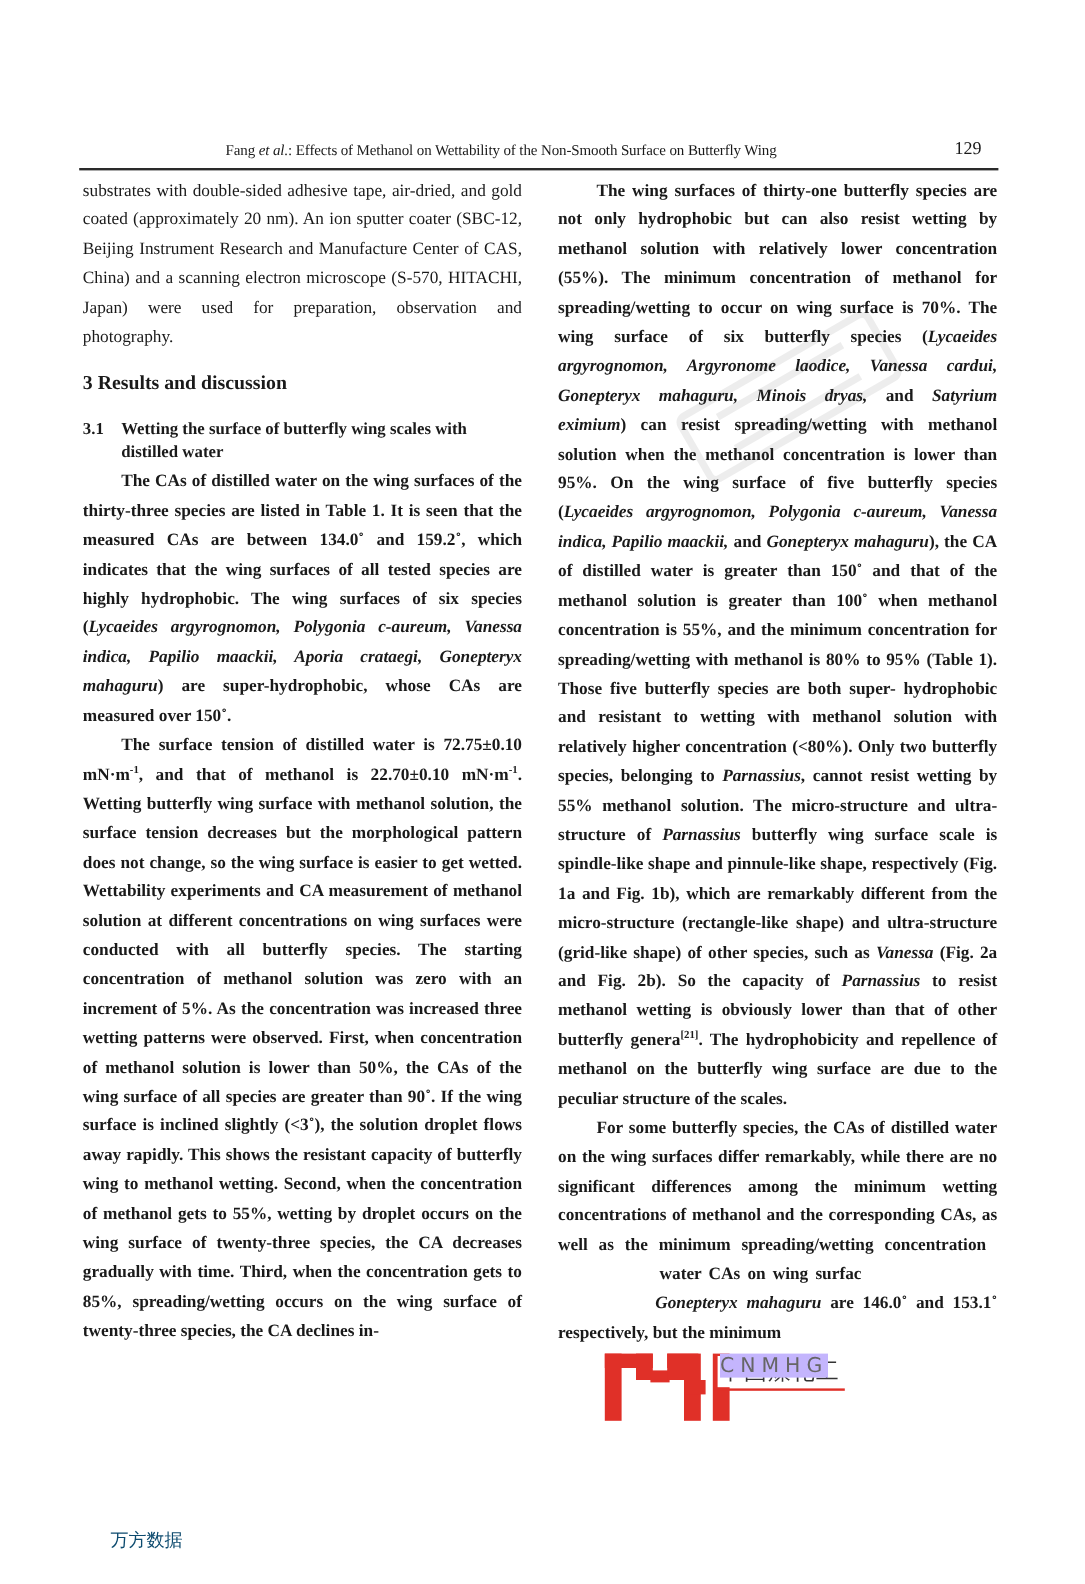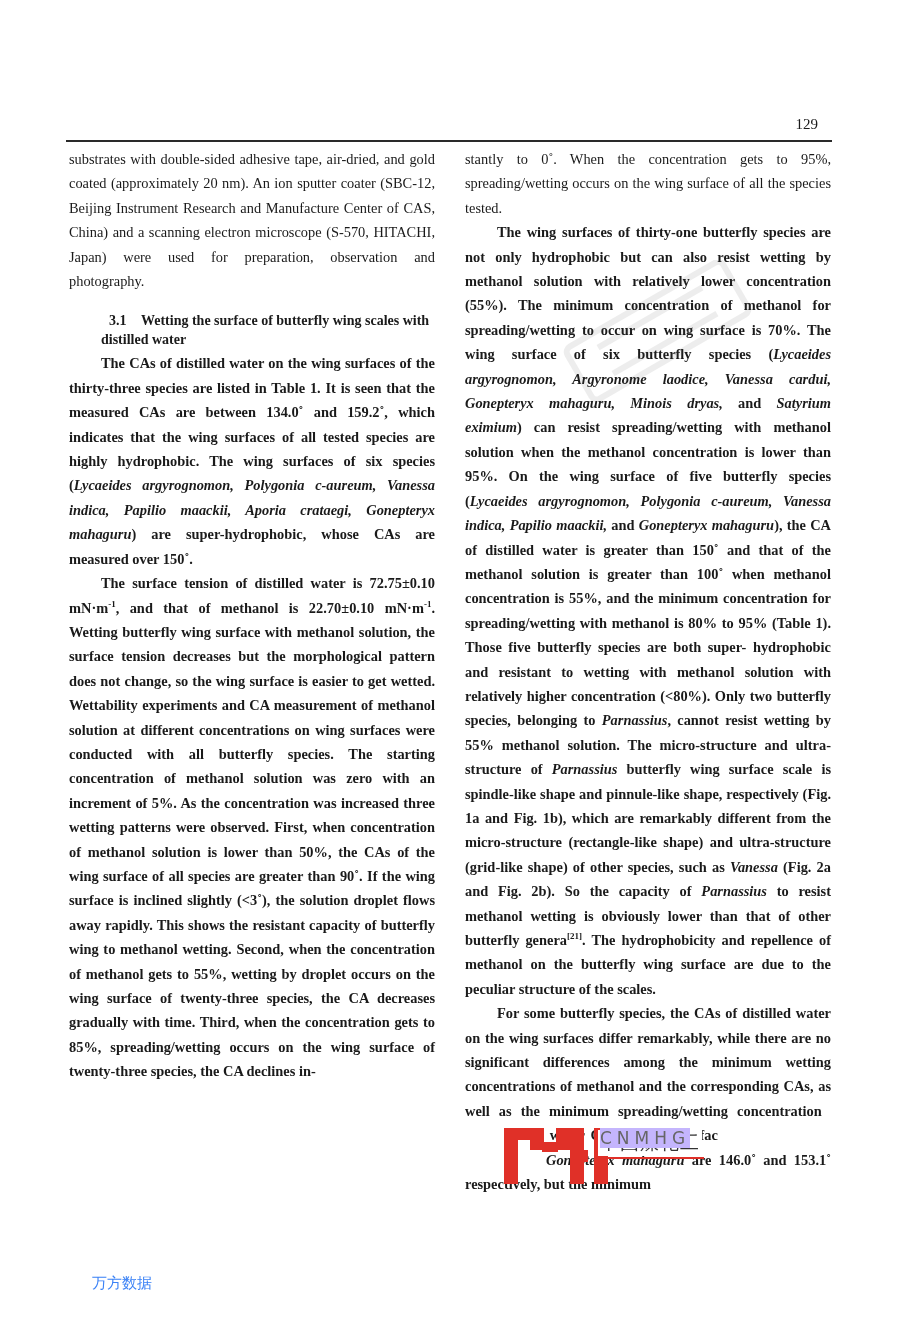--- a/index.html
+++ b/index.html
@@ -10,51 +10,52 @@
   .page-number { position: absolute; right: 0px; top: 0px; font-size: 15px; }
   .header-rule { position: absolute; left: 66px; top: 140px; width: 766px; height: 2px; background: #2a2a2a; }
 
   .col { position: absolute; top: 147px; width: 366px; font-size: 14.4px; line-height: 24.4px; text-align: justify; }
   .col-left { left: 69px; }
   .col-right { left: 465px; }
   .col p { margin: 0; }
   .indent { text-indent: 32px; font-weight: bold; }
   .h-section { font-weight: bold; font-size: 16.5px; margin: 14px 0 10px 0 !important; line-height: 24px; }
   .h-sub { font-weight: bold; font-size: 14px; line-height: 19px; margin: 18px 0 2px 0 !important; text-align: left; padding-left: 32px; text-indent: -32px; }
-  .h-sub .num { display: inline-block; width: 32px; text-indent: 0; margin-left: 40px; }
+  .h-sub .num { display: inline-block; width: 32px; text-indent: 0; }
   i { font-style: italic; }
   sup { font-size: 9px; line-height: 0; }
 
   .watermark-cn { position: absolute; left: 500px; top: 260px; width: 320px; height: 150px; opacity: 0.10; pointer-events: none; }
 
   .logo { position: absolute; left: 504px; top: 1128px; width: 150px; height: 60px; }
   .logo .bar { position: absolute; background: #e03028; }
   .logo-cn { position: absolute; left: 598px; top: 1130px; font-family: "DejaVu Sans", sans-serif; font-size: 19px; color: #333; background: #fff; padding: 0 2px; letter-spacing: 1px; text-align: center; }
   .logo-line { position: absolute; left: 600px; top: 1157px; width: 104px; height: 2px; background: #e03028; }
   .logo-en { position: absolute; left: 600px; top: 1128px; font-family: "DejaVu Sans", sans-serif; font-size: 17px; color: #666; letter-spacing: 5px; background: #c4b5fd; }
 
-  .footer-mark { position: absolute; left: 92px; top: 1274px; font-family: "DejaVu Sans", sans-serif; font-size: 15px; color: #3b82f6; }
+  .footer-mark { position: absolute; left: 92px; top: 1274px; font-family: "DejaVu Sans", sans-serif; font-size: 15px; color: #0c4a6e; }
 </style>
 </head>
 <body>
 
 <div class="header">
+  <span class="running-title"><span>Fang </span><i>et al.</i><span>: Effects of Methanol on Wettability of the Non-Smooth Surface on Butterfly Wing</span></span>
   <span class="page-number">129</span>
 </div>
 <div class="header-rule"></div>
 
 <div class="col col-left">
   <p>substrates with double-sided adhesive tape, air-dried, and gold coated (approximately 20 nm). An ion sputter coater (SBC-12, Beijing Instrument Research and Manufacture Center of CAS, China) and a scanning electron microscope (S-570, HITACHI, Japan) were used for preparation, observation and photography.</p>
+  <p class="h-section">3  Results and discussion</p>
   <p class="h-sub"><span class="num">3.1</span><span>Wetting the surface of butterfly wing scales with distilled water</span></p>
   <p class="indent"><span>The CAs of distilled water on the wing surfaces of the thirty-three species are listed in Table 1. It is seen that the measured CAs are between 134.0˚ and 159.2˚, which indicates that the wing surfaces of all tested species are highly hydrophobic. The wing surfaces of six species (</span><i>Lycaeides argyrognomon, Polygonia c-aureum, Vanessa indica, Papilio maackii, Aporia crataegi, Gonepteryx mahaguru</i><span>) are super-hydrophobic, whose CAs are measured over 150˚.</span></p>
   <p class="indent"><span>The surface tension of distilled water is 72.75±0.10 mN·m</span><sup>-1</sup><span>, and that of methanol is 22.70±0.10 mN·m</span><sup>-1</sup><span>. Wetting butterfly wing surface with methanol solution, the surface tension decreases but the morphological pattern does not change, so the wing surface is easier to get wetted. Wettability experiments and CA measurement of methanol solution at different concentrations on wing surfaces were conducted with all butterfly species. The starting concentration of methanol solution was zero with an increment of 5%. As the concentration was increased three wetting patterns were observed. First, when concentration of methanol solution is lower than 50%, the CAs of the wing surface of all species are greater than 90˚. If the wing surface is inclined slightly (&lt;3˚), the solution droplet flows away rapidly. This shows the resistant capacity of butterfly wing to methanol wetting. Second, when the concentration of methanol gets to 55%, wetting by droplet occurs on the wing surface of twenty-three species, the CA decreases gradually with time. Third, when the concentration gets to 85%, spreading/wetting occurs on the wing surface of twenty-three species, the CA declines in-</span></p>
 </div>
 
 <div class="col col-right">
-  <p>stantly to 0˚. When the concentration gets to 95%, spreading/wetting occurs on the wing surface of all the species tested.</p>
   <p class="indent"><span>The wing surfaces of thirty-one butterfly species are not only hydrophobic but can also resist wetting by methanol solution with relatively lower concentration (55%). The minimum concentration of methanol for spreading/wetting to occur on wing surface is 70%. The wing surface of six butterfly species (</span><i>Lycaeides argyrognomon, Argyronome laodice, Vanessa cardui, Gonepteryx mahaguru, Minois dryas,</i><span> and </span><i>Satyrium eximium</i><span>) can resist spreading/wetting with methanol solution when the methanol concentration is lower than 95%. On the wing surface of five butterfly species (</span><i>Lycaeides argyrognomon, Polygonia c-aureum, Vanessa indica, Papilio maackii,</i><span> and </span><i>Gonepteryx mahaguru</i><span>), the CA of distilled water is greater than 150˚ and that of the methanol solution is greater than 100˚ when methanol concentration is 55%, and the minimum concentration for spreading/wetting with methanol is 80% to 95% (Table 1). Those five butterfly species are both super- hydrophobic and resistant to wetting with methanol solution with relatively higher concentration (&lt;80%). Only two butterfly species, belonging to </span><i>Parnassius</i><span>, cannot resist wetting by 55% methanol solution. The micro-structure and ultra-structure of </span><i>Parnassius</i><span> butterfly wing surface scale is spindle-like shape and pinnule-like shape, respectively (Fig. 1a and Fig. 1b), which are remarkably different from the micro-structure (rectangle-like shape) and ultra-structure (grid-like shape) of other species, such as </span><i>Vanessa</i><span> (Fig. 2a and Fig. 2b). So the capacity of </span><i>Parnassius</i><span> to resist methanol wetting is obviously lower than that of other butterfly genera</span><sup>[21]</sup><span>. The hydrophobicity and repellence of methanol on the butterfly wing surface are due to the peculiar structure of the scales.</span></p>
   <p class="indent"><span>For some butterfly species, the CAs of distilled water on the wing surfaces differ remarkably, while there are no significant differences among the minimum wetting concentrations of methanol and the corresponding CAs, as well as the minimum spreading/wetting concentration</span><span style="color:#fff">s. The distilled </span><span>water CAs on wing surfac</span><span style="color:#fff">es of Argyronome laodice and </span><i>Gonepteryx mahaguru</i><span> are 146.0˚ and 153.1˚ respectively, but the minimum</span></p>
 </div>
 
 <svg class="watermark-cn" viewBox="0 0 320 150">
   <g transform="rotate(-30 160 75)" fill="none" stroke="#555" stroke-width="6">
     <rect x="70" y="40" width="180" height="60" rx="6"></rect>
     <line x1="100" y1="55" x2="220" y2="55"></line>
     <line x1="100" y1="85" x2="220" y2="85"></line>
   </g>

